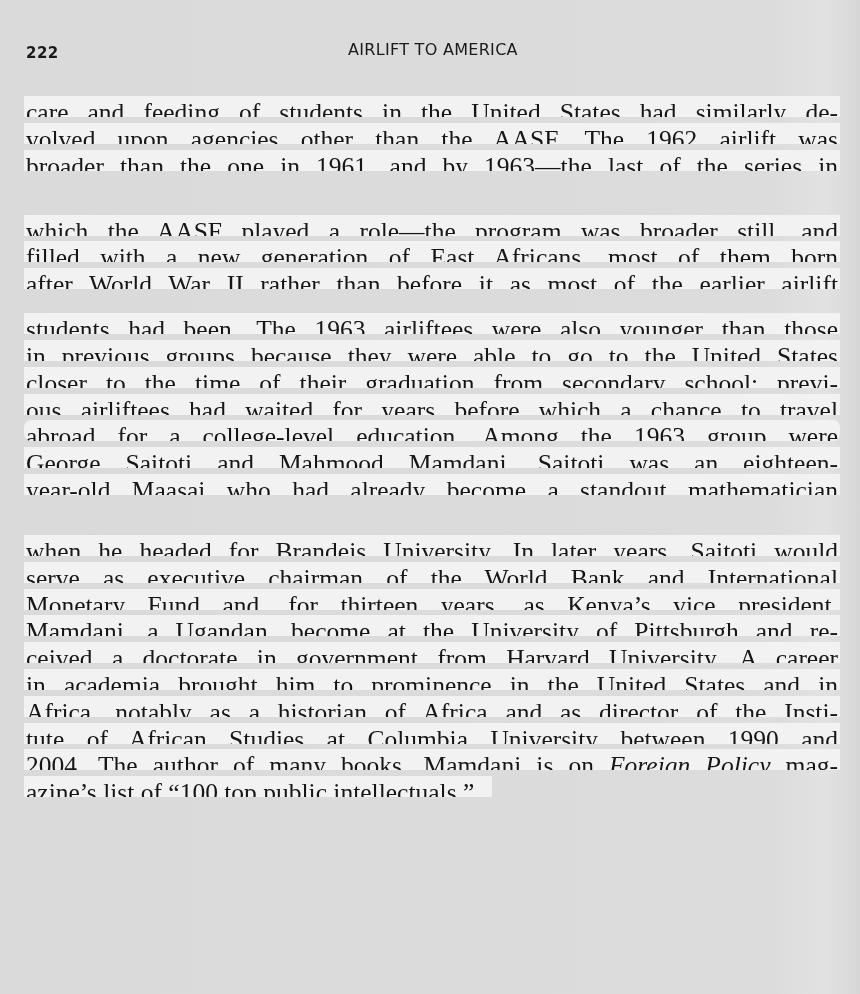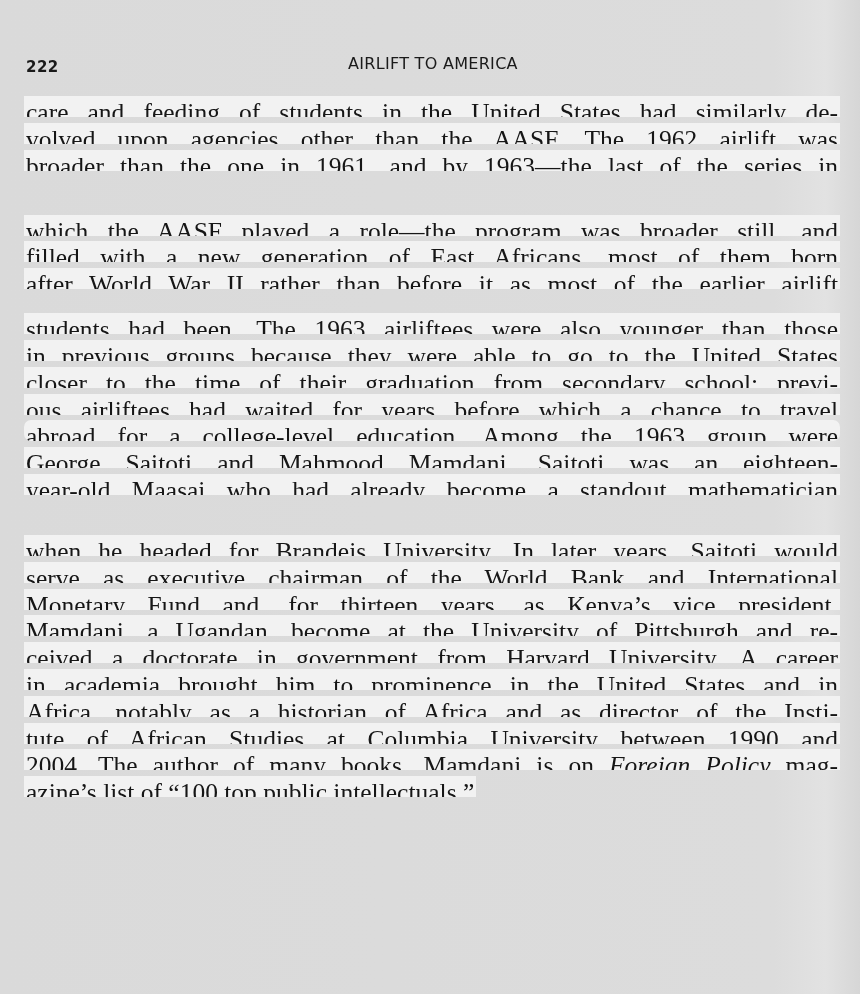--- a/index.html
+++ b/index.html
@@ -21,21 +21,20 @@
       background: linear-gradient(to right, #dadada 0%, #dcdcdc 90%, #e2e2e2 96%, #d6d6d6 100%);
     }
     .running-head {
       position: absolute;
       top: 40px;
       left: 26px;
       right: 20px;
       height: 24px;
       font-family: "DejaVu Sans", sans-serif;
       color: #1a1a1a;
-      margin-top: 14px;
     }
     .page-number {
       position: absolute;
       left: 0;
       top: 4px;
       font-size: 15px;
       font-weight: bold;
       letter-spacing: 0.5px;
     }
     .book-title {
@@ -63,21 +62,21 @@
       white-space: nowrap;
       text-align: justify;
       text-align-last: justify;
       padding: 0 2px;
       box-sizing: border-box;
       overflow: hidden;
     }
     .line.last {
       display: inline-block;
       text-align-last: left;
-      padding-right: 2px;
+      padding-right: 18px;
     }
     .line em {
     }
   </style>
 </head>
 <body>
 
 <div class="page">
   <div class="running-head">
     <span class="page-number">222</span>

